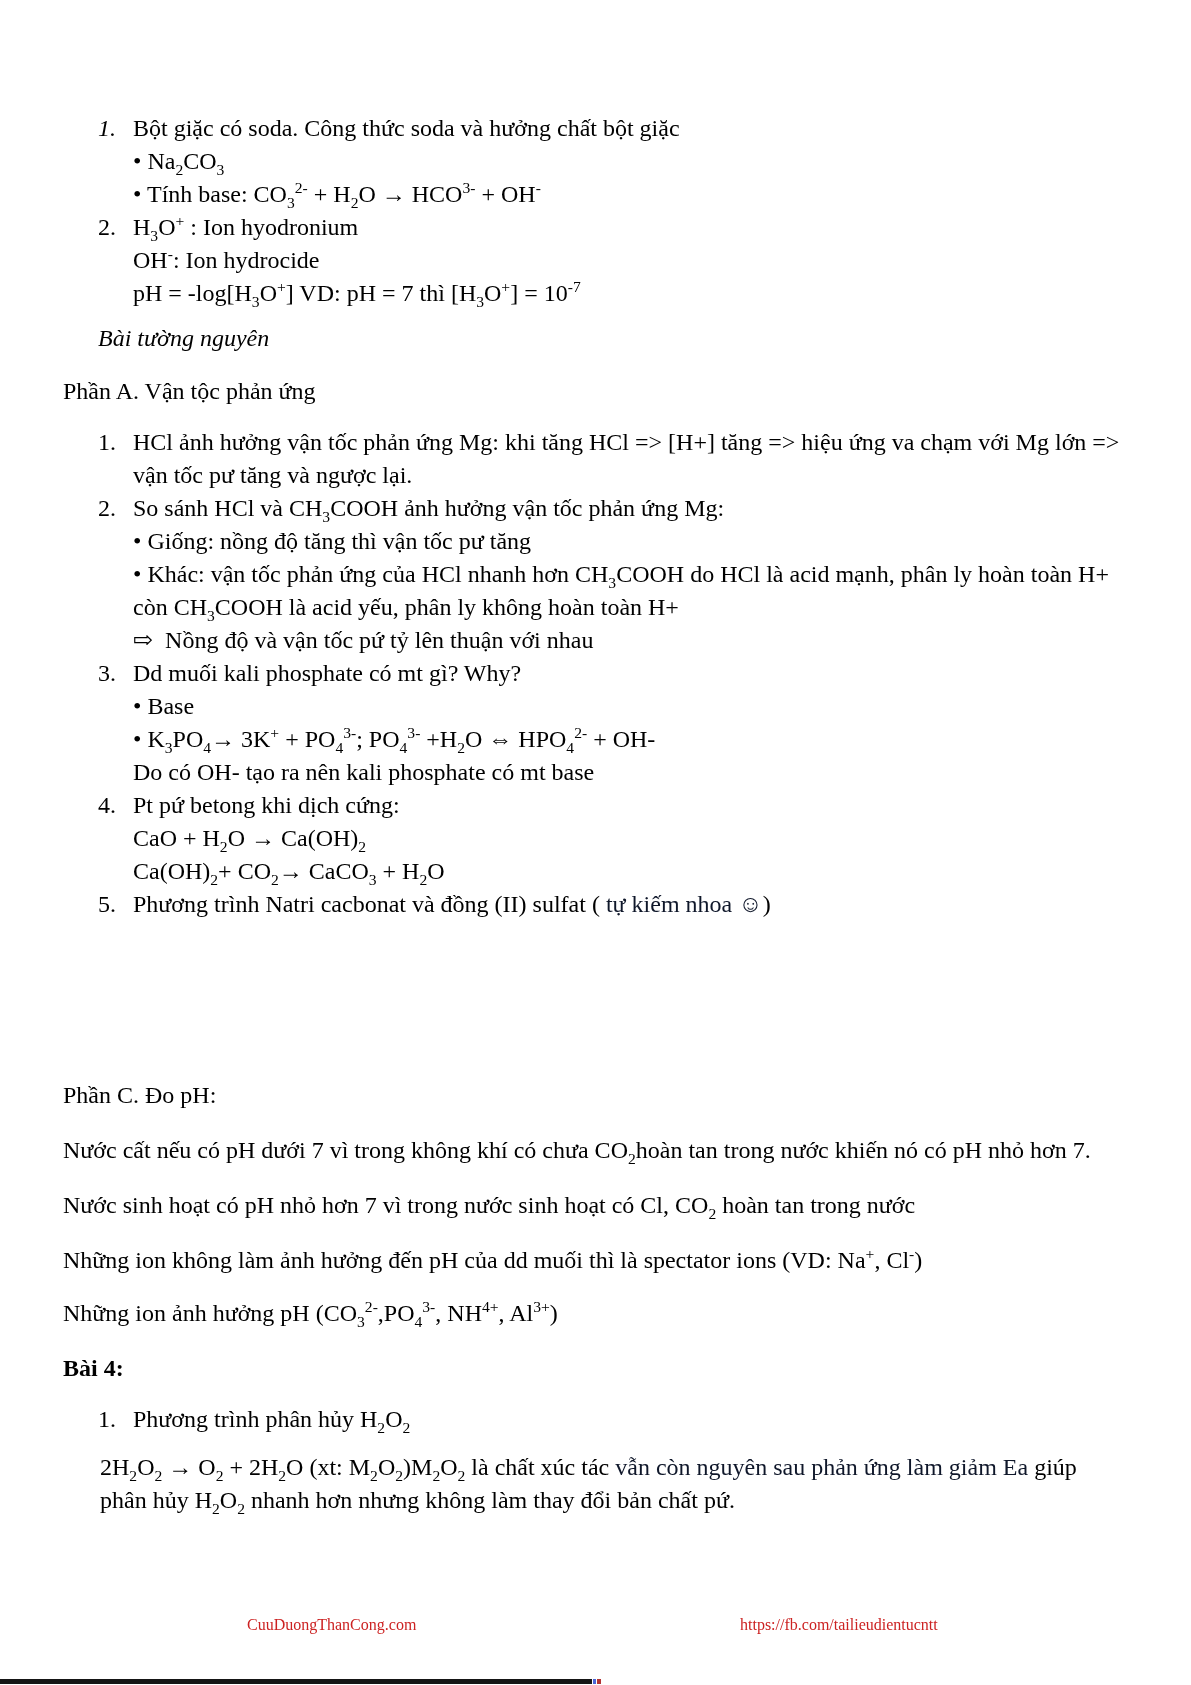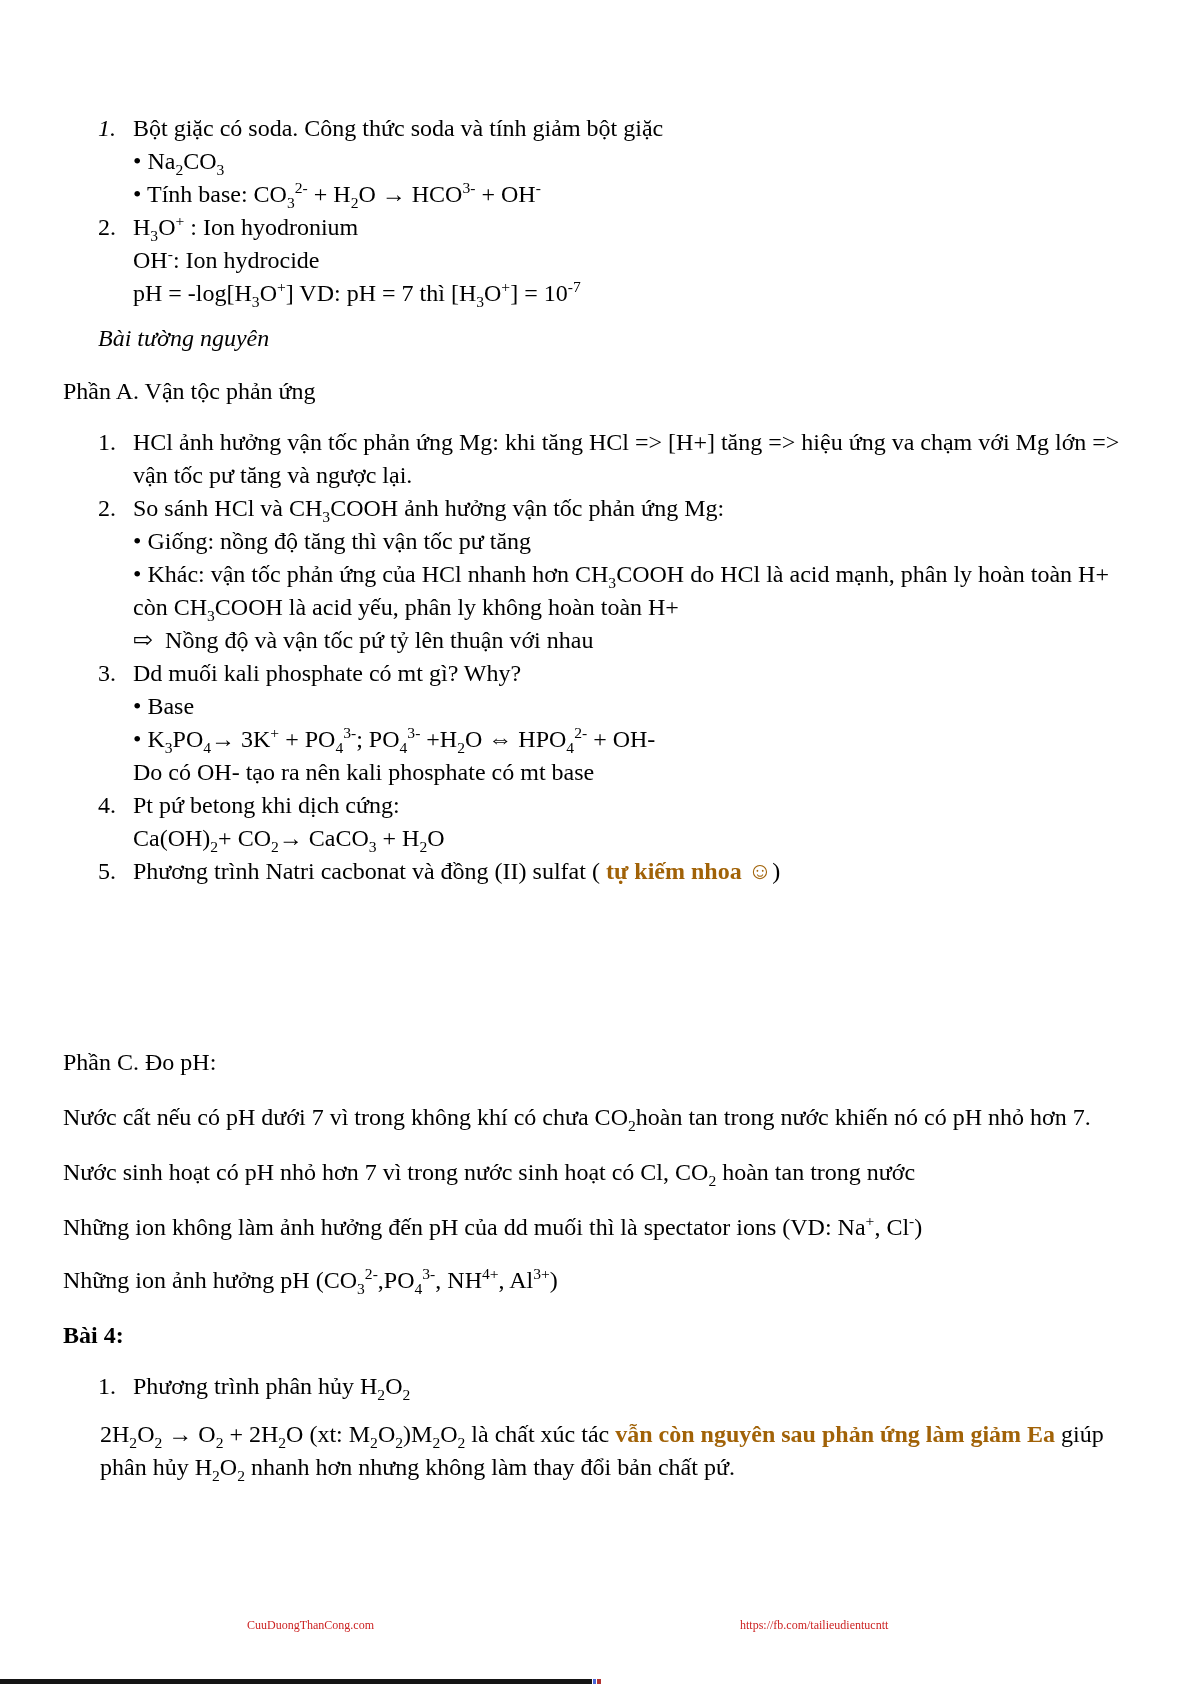--- a/index.html
+++ b/index.html
@@ -20,40 +20,40 @@
   .report-title{font-style:italic;margin:12px 0 0 35px;}
   .hA{margin-top:20px;margin-bottom:18px;}
   .hC{margin-top:158px;margin-bottom:22px;}
   .para{margin-bottom:22px;}
   .hD{margin-bottom:20px;}
   .p3{margin-bottom:20px;}
   .p4{margin-bottom:22px;}
   .hB{font-weight:bold;margin-bottom:18px;}
   .bai4-item{margin-bottom:15px;}
   .eq-para{margin-left:37px;}
-  .red{color:#a16207;font-weight:bold;}
+  .red{color:#0f172a;}
   sub,sup{font-size:0.65em;line-height:0;}
-  .footer-link{position:absolute;top:1617px;font-size:12px;line-height:16px;color:#cc2222;text-decoration:none;}
+  .footer-link{position:absolute;top:1617px;font-size:16px;line-height:16px;color:#cc2222;text-decoration:none;}
   .fl-left{left:247px;}
   .fl-right{left:740px;}
   .bottom-bar{position:absolute;left:0;top:1679px;width:592px;height:5px;background:#151515;}
   .artifact{position:absolute;left:593px;top:1679px;width:8px;height:5px;
     background:linear-gradient(90deg,#4a66d8 0 3px,#ffffff 3px 4px,#b23333 4px 8px);}
 </style>
 </head>
 <body>
 
 <div class="page">
   <div class="content">
 
     <div>
       <div class="li">
         <span class="num italic">1.</span>
         <div class="bodytxt">
-          <div>Bột giặc có soda. Công thức soda và tính giảm bột giặc</div>
+          <div>Bột giặc có soda. Công thức soda và hưởng chất bột giặc</div>
           <div>• Na<sub>2</sub>CO<sub>3</sub></div>
           <div>• Tính base: CO<sub>3</sub><sup>2-</sup> + H<sub>2</sub>O <b>→</b> HCO<sup>3-</sup> + OH<sup>-</sup></div>
         </div>
       </div>
       <div class="li">
         <span class="num">2.</span>
         <div class="bodytxt">
           <div>H<sub>3</sub>O<sup>+</sup> : Ion hyodronium</div>
           <div>OH<sup>-</sup>: Ion hydrocide</div>
           <div>pH = -log[H<sub>3</sub>O<sup>+</sup>] VD: pH = 7 thì [H<sub>3</sub>O<sup>+</sup>] = 10<sup>-7</sup></div>
@@ -90,20 +90,21 @@
           <div>• Base</div>
           <div>• K<sub>3</sub>PO<sub>4</sub><b>→</b> 3K<sup>+</sup> + PO<sub>4</sub><sup>3-</sup>; PO<sub>4</sub><sup>3-</sup> +H<sub>2</sub>O ⇔ HPO<sub>4</sub><sup>2-</sup> + OH-</div>
           <div>Do có OH- tạo ra nên kali phosphate có mt base</div>
         </div>
       </div>
 
       <div class="li">
         <span class="num">4.</span>
         <div class="bodytxt">
           <div>Pt pứ betong khi dịch cứng:</div>
+          <div>CaO + H<sub>2</sub>O <b>→</b> Ca(OH)<sub>2</sub></div>
           <div>Ca(OH)<sub>2</sub>+ CO<sub>2</sub><b>→</b> CaCO<sub>3</sub> + H<sub>2</sub>O</div>
         </div>
       </div>
 
       <div class="li">
         <span class="num">5.</span>
         <div class="bodytxt">
           <div><span>Phương trình Natri cacbonat và đồng (II) sulfat ( </span><span class="red">tự kiếm nhoa ☺</span><span>)</span></div>
         </div>
       </div>

